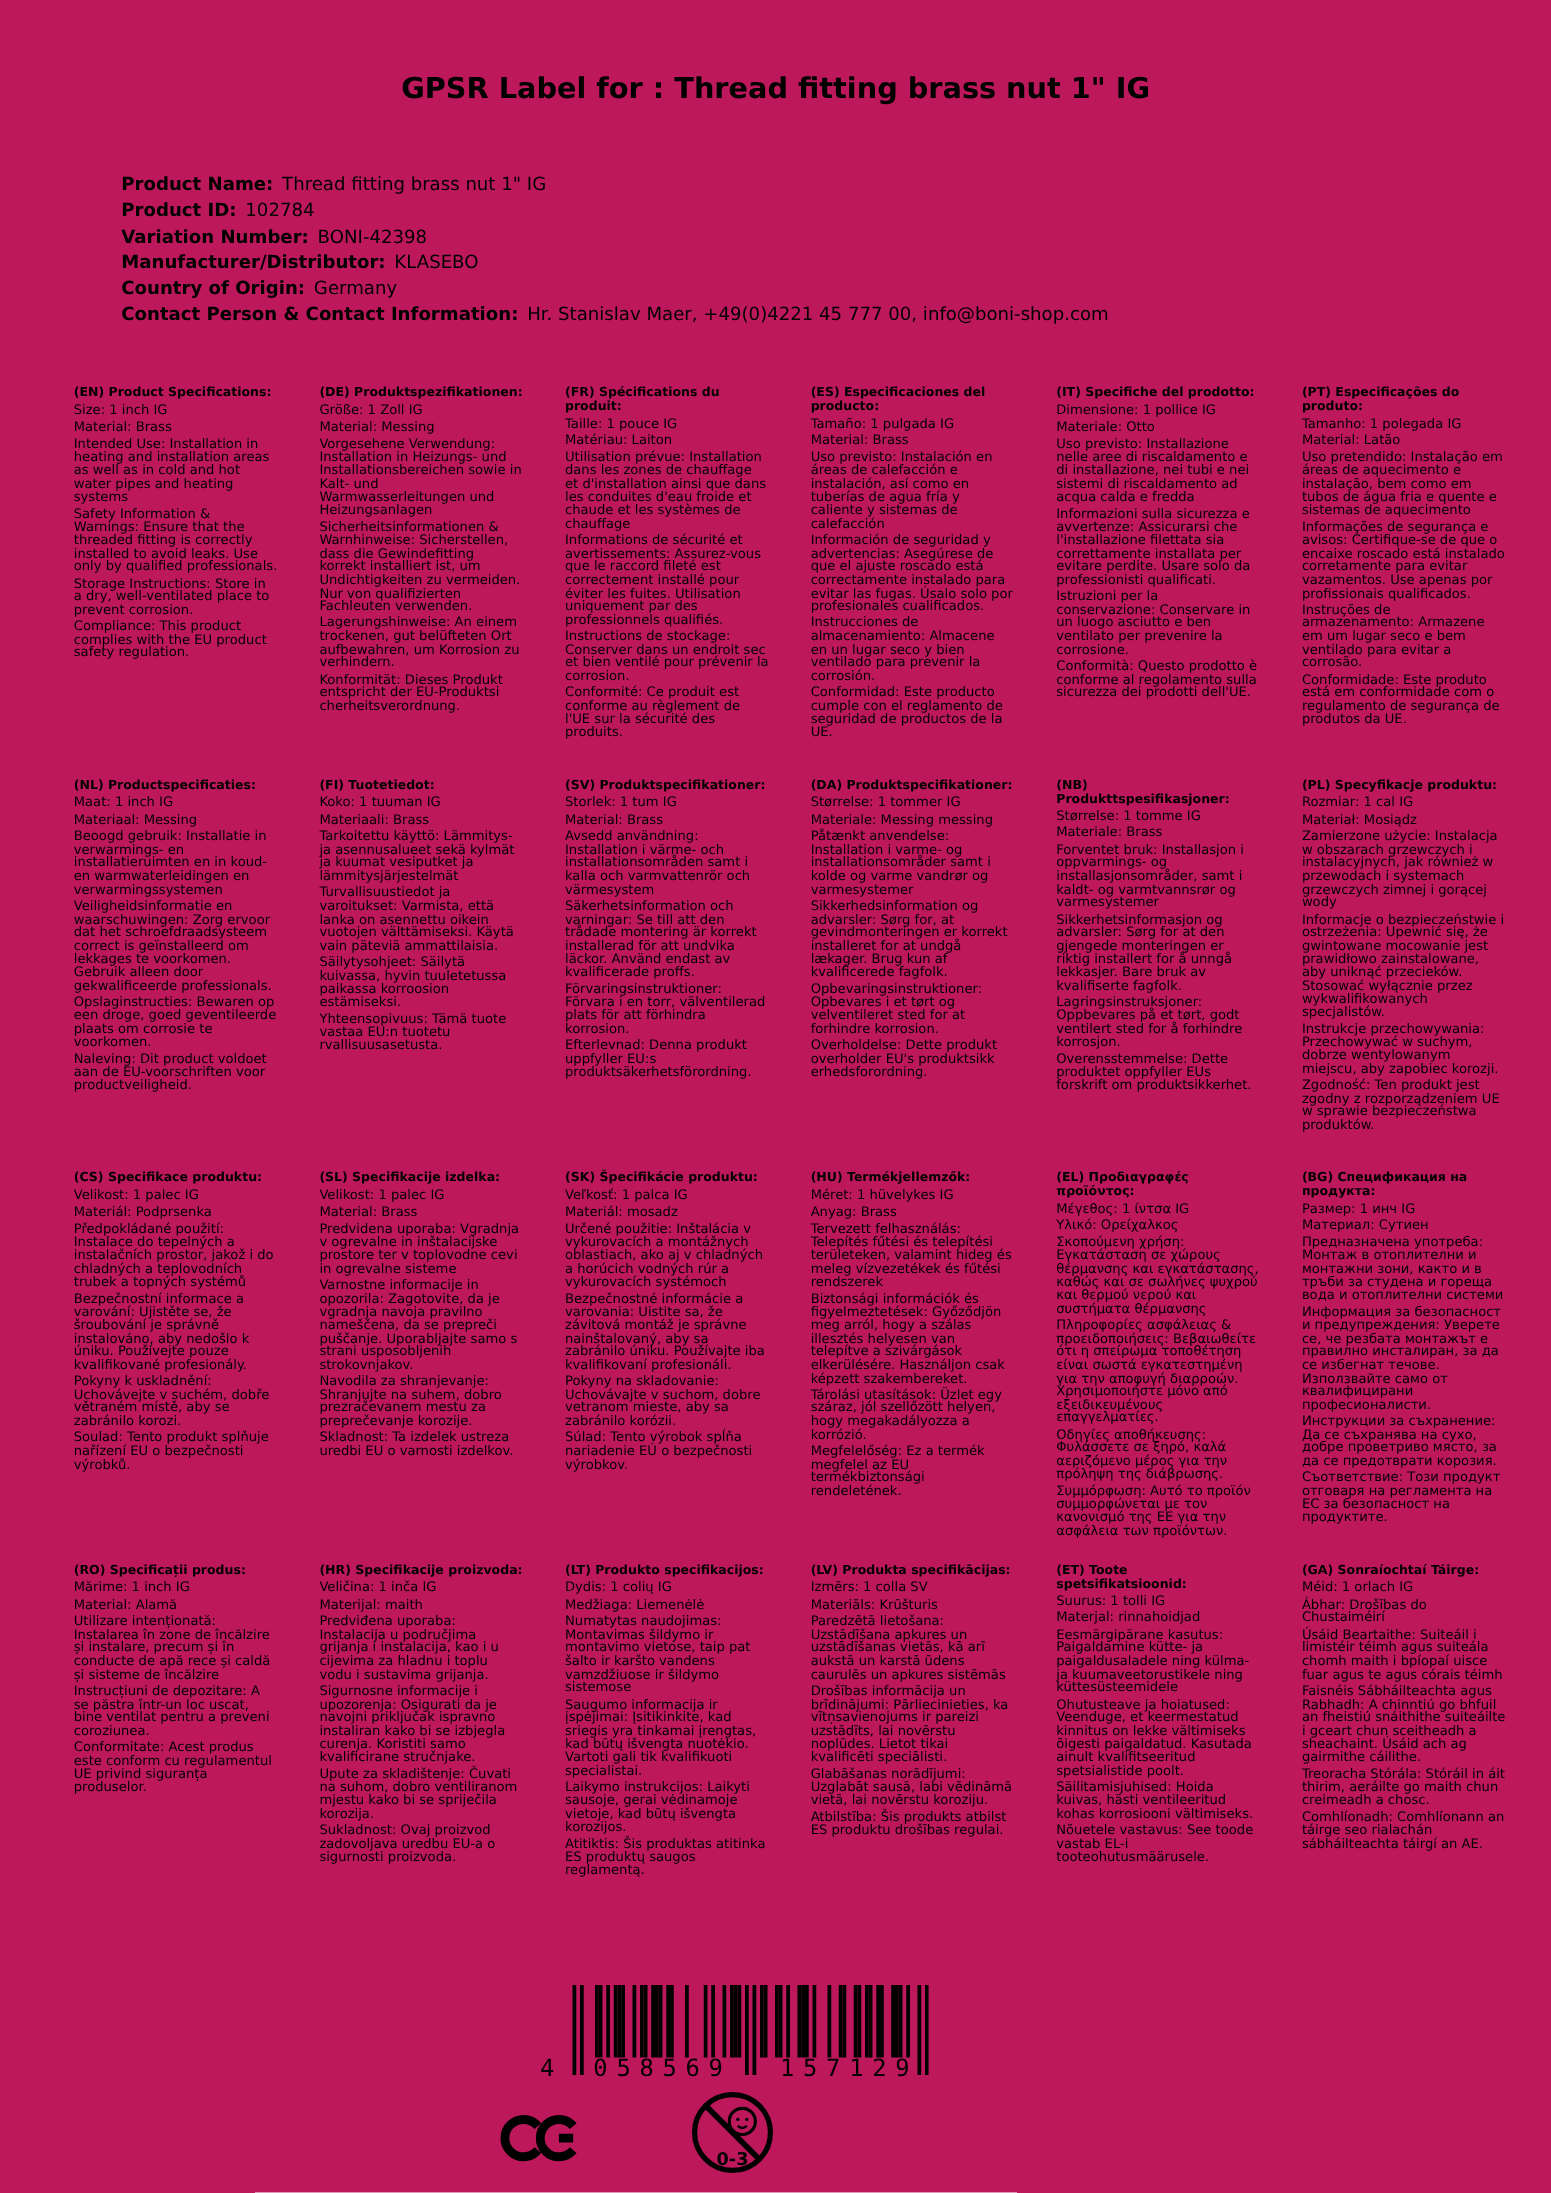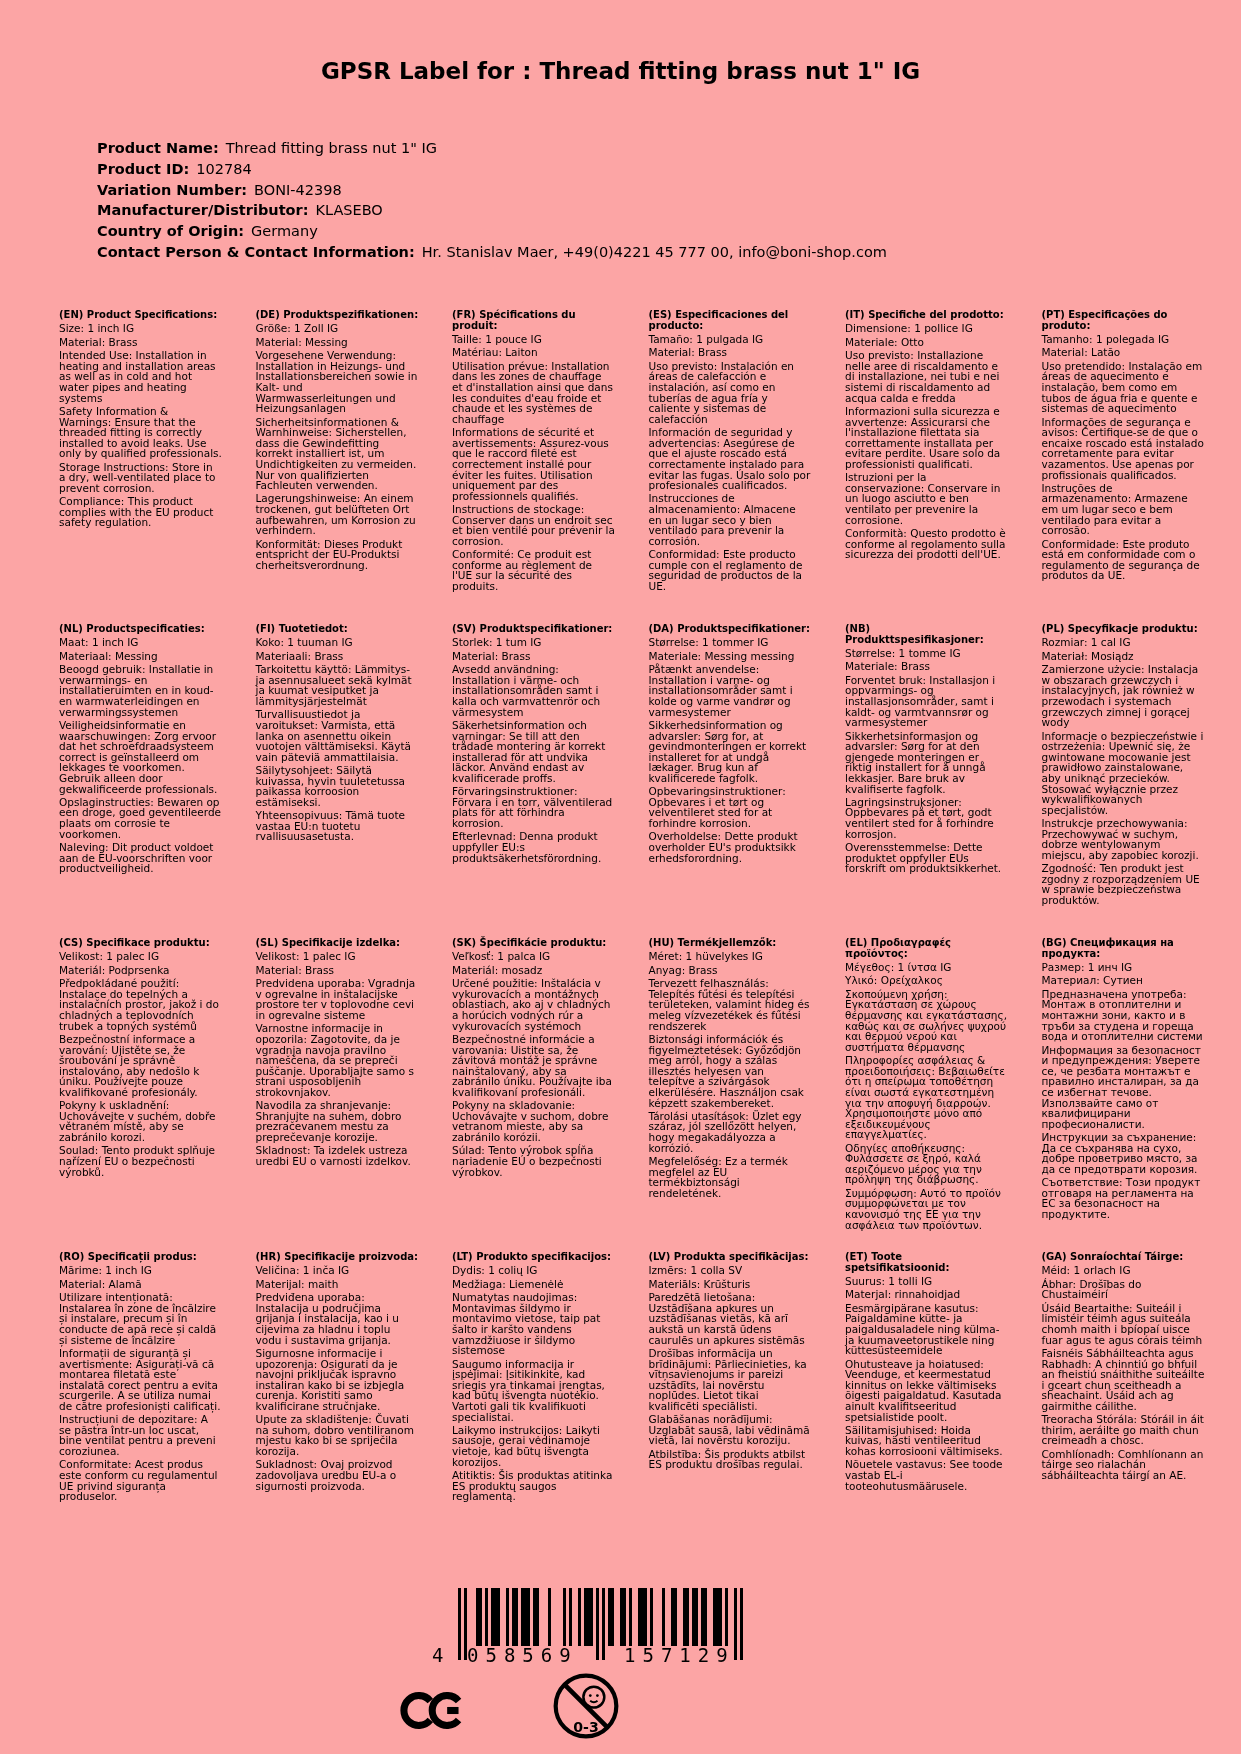--- a/index.html
+++ b/index.html
@@ -1,32 +1,32 @@
 <!DOCTYPE html>
 <html><head>
 <meta charset="utf-8">
 <style>
   html,body{margin:0;padding:0;background:#fff;}
-  .page{position:relative;width:1241px;height:1754px;background:#fca5a5;overflow:hidden;
+  .page{position:relative;width:1241px;height:1754px;background:#be185d;overflow:hidden;
         font-family:"DejaVu Sans",sans-serif;color:#000;}
   .title{position:absolute;top:58px;left:0;width:100%;text-align:center;
          font-size:23px;font-weight:bold;}
   .product-info{position:absolute;left:57px;top:138px;font-size:14.5px;line-height:20.8px;}
   .info-row{white-space:nowrap;}
   .info-label{font-weight:bold;margin-right:7px;margin-left:40px;}
   .grid{position:absolute;left:59px;top:310px;display:grid;
         grid-template-columns:repeat(6,163px);column-gap:33.5px;
         grid-template-rows:repeat(4,314px);}
   .lang-block{font-size:10.5px;line-height:10.6px;text-align:left;}
   .lang-header{margin:0;font-size:10px;font-weight:bold;line-height:10.6px;}
   .lang-body p{margin:2.8px 0 0 0;}
   .barcode{position:absolute;left:428px;top:1588px;width:318px;height:84px;}
   .bc-digit{position:absolute;font-family:"DejaVu Sans Mono",monospace;font-size:19px;line-height:19px;}
   .bc-lead{left:4px;top:58px;}
-  .bc-left{left:39px;top:58px;width:126px;text-align:left;letter-spacing:7px;}
+  .bc-left{left:39px;top:58px;width:126px;text-align:center;letter-spacing:7px;}
   .bc-right{left:180px;top:58px;width:126px;text-align:left;letter-spacing:7px;margin-left:16px;}
   .ce{position:absolute;left:400px;top:1690px;}
   .age{position:absolute;left:552px;top:1672px;}
 </style>
 </head>
 <body>
 
 <div class="page">
 
   <div class="title">GPSR Label for : Thread fitting brass nut 1" IG</div>
@@ -273,21 +273,20 @@
           <p>Съответствие: Този продукт отговаря на регламента на ЕС за безопасност на продуктите.</p>
         </div>
   </section>
 
   <section class="lang-block">
     <h3 class="lang-header">(RO) Specificații produs:</h3>
     <div class="lang-body">
           <p>Mărime: 1 inch IG</p>
           <p>Material: Alamă</p>
           <p>Utilizare intenționată: Instalarea în zone de încălzire și instalare, precum și în conducte de apă rece și caldă și sisteme de încălzire</p>
-          <p>Informații de siguranță și avertismente: Asigurați-vă că montarea filetată este instalată corect pentru a evita scurgerile. A se utiliza numai de către profesioniști calificați.</p>
           <p>Instrucțiuni de depozitare: A se păstra într-un loc uscat, bine ventilat pentru a preveni coroziunea.</p>
           <p>Conformitate: Acest produs este conform cu regulamentul UE privind siguranța produselor.</p>
         </div>
   </section>
 
   <section class="lang-block">
     <h3 class="lang-header">(HR) Specifikacije proizvoda:</h3>
     <div class="lang-body">
           <p>Veličina: 1 inča IG</p>
           <p>Materijal: maith</p>

